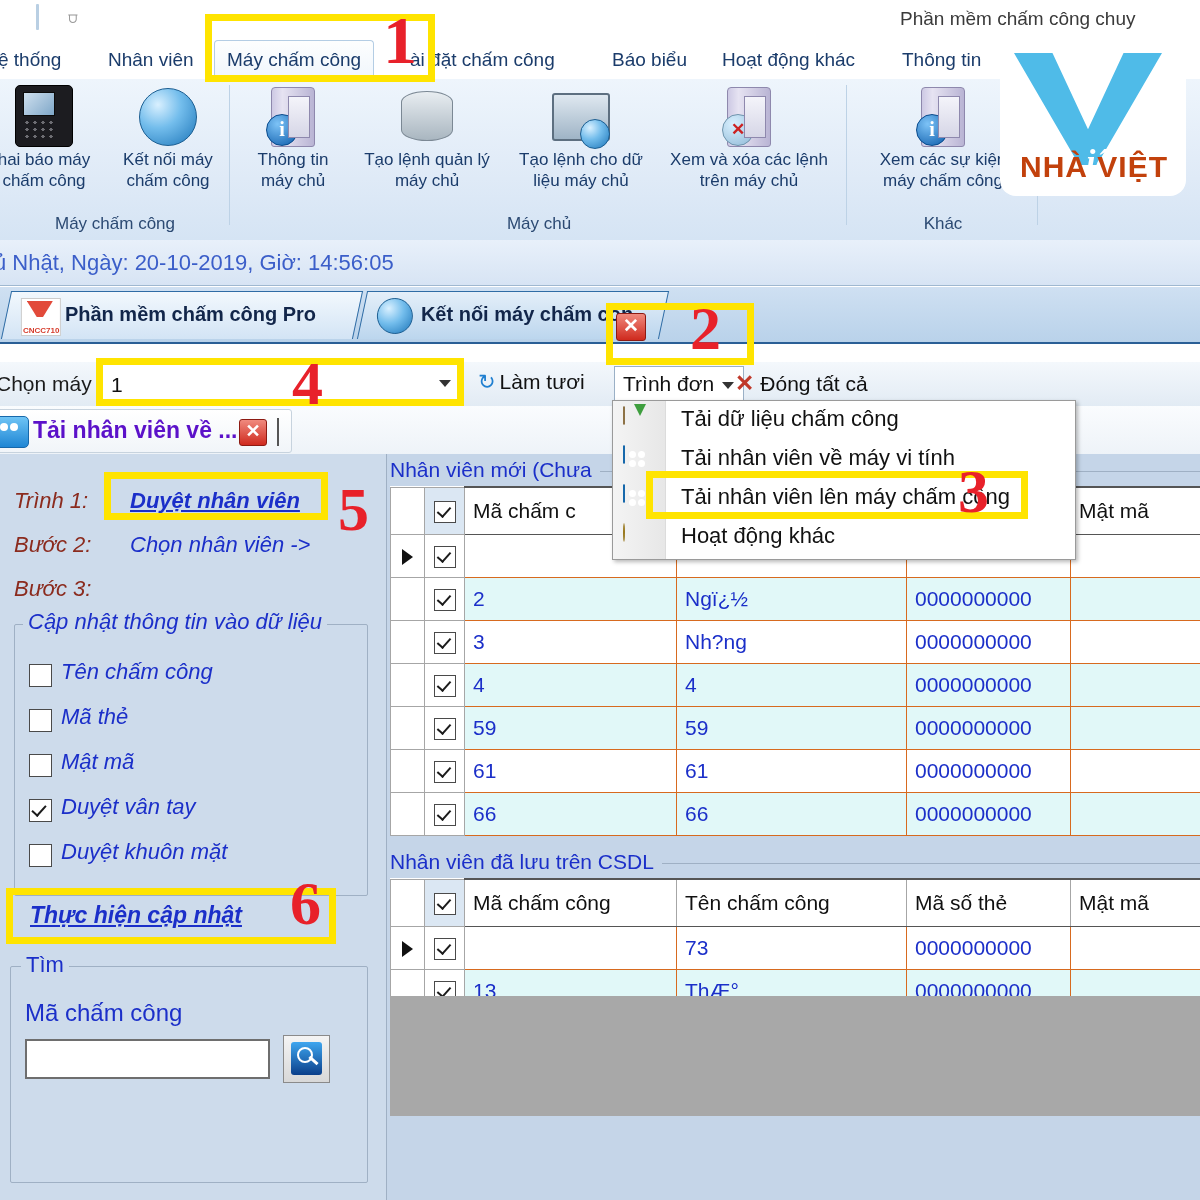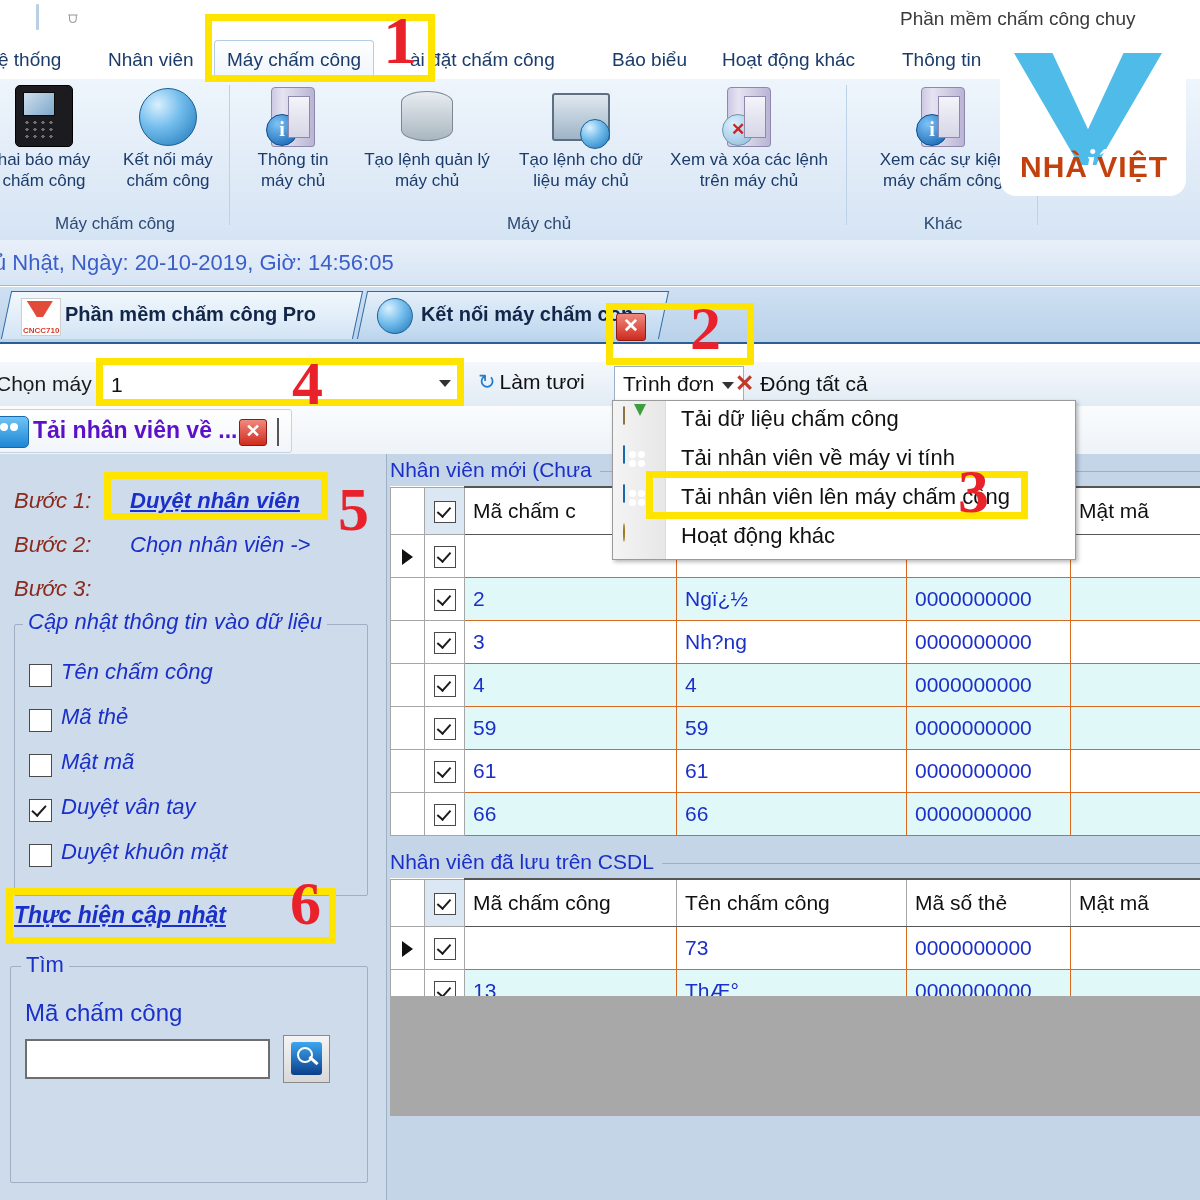--- a/index.html
+++ b/index.html
@@ -239,21 +239,21 @@
     position:absolute;left:0;top:3px;width:21px;height:21px;background:#fff;border:1px solid #4a4a4a;
   }
   .cbbox.on:after{
     content:"";position:absolute;left:5px;top:2px;width:6px;height:12px;
     border:solid #1b1b1b;border-width:0 2px 2px 0;transform:rotate(42deg);
   }
   .cbtext{position:absolute;left:32px;top:-2px;color:#1b2fc9;font-style:italic;white-space:nowrap;}
 
   #link-thuchien{
     position:absolute;left:14px;top:448px;font-size:23px;font-weight:bold;font-style:italic;
-    color:#1b2fc9;text-decoration:underline;
+    color:#1b2fc9;text-decoration:underline;padding-left:16px;
   }
 
   #grp-tim{
     position:absolute;left:10px;top:512px;width:356px;height:215px;
     border:1px solid #9fb0c4;border-radius:2px;
   }
   #grp-tim-title{
     position:absolute;left:10px;top:-15px;background:#cddbeb;padding:0 5px;
     font-size:22px;color:#1b2fc9;
   }
@@ -488,21 +488,21 @@
     <div class="cls">✕</div>
   </div>
 </div>
 <div id="subtab-caret"></div>
 
 <div id="main">
 
   <div id="sidebar">
 
     <div class="step-row" style="left:14px;top:34px;">
-      <span class="step-lbl">Bước 1:</span>
+      <span class="step-lbl">Trình 1:</span>
     </div>
     <div class="step-row" style="left:130px;top:34px;">
       <span class="step-link">Duyệt nhân viên</span>
     </div>
 
     <div class="step-row" style="left:14px;top:78px;text-align:right;">
       <span class="step-lbl">Bước 2:</span>
     </div>
     <div class="step-row" style="left:130px;top:78px;">
       <span class="step-plain">Chọn nhân viên -&gt;</span>

